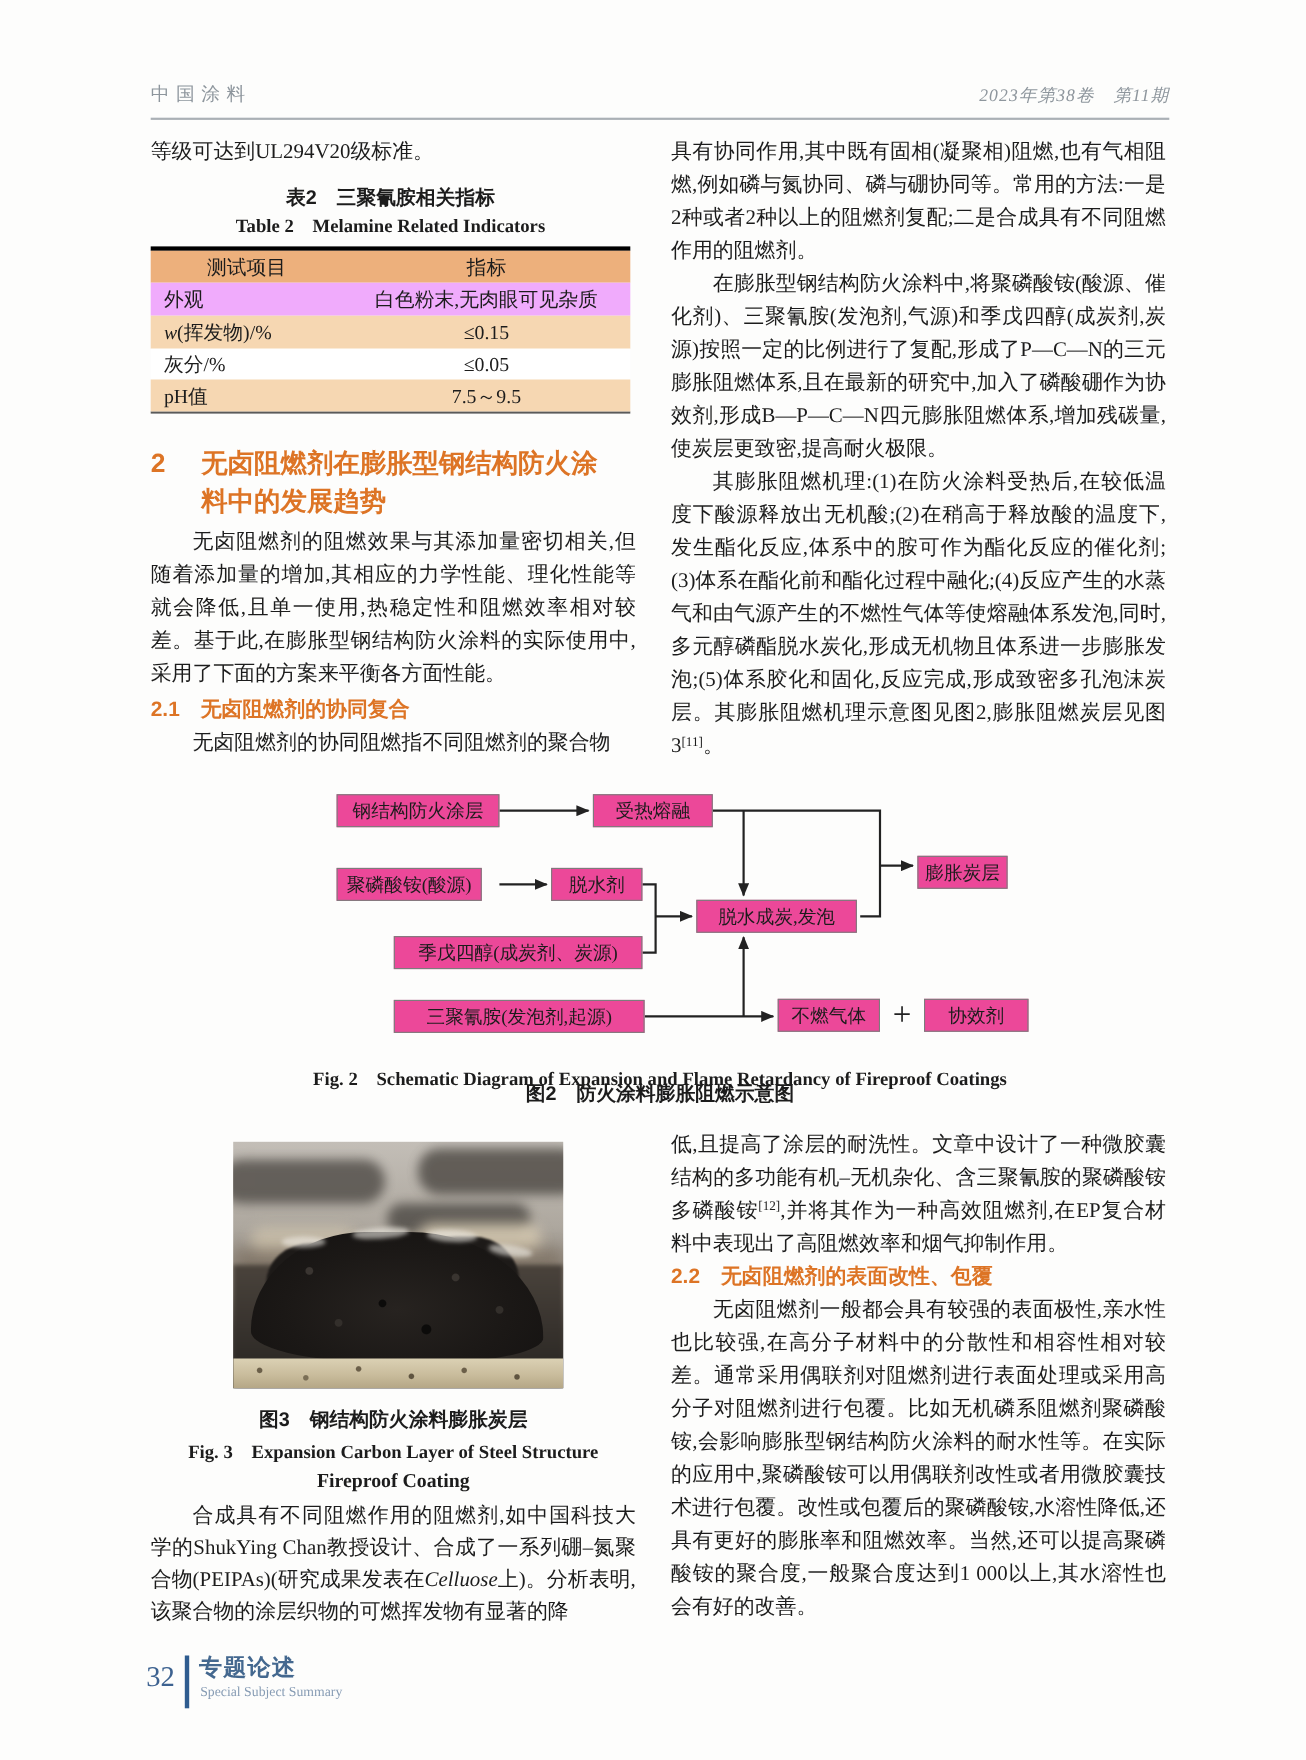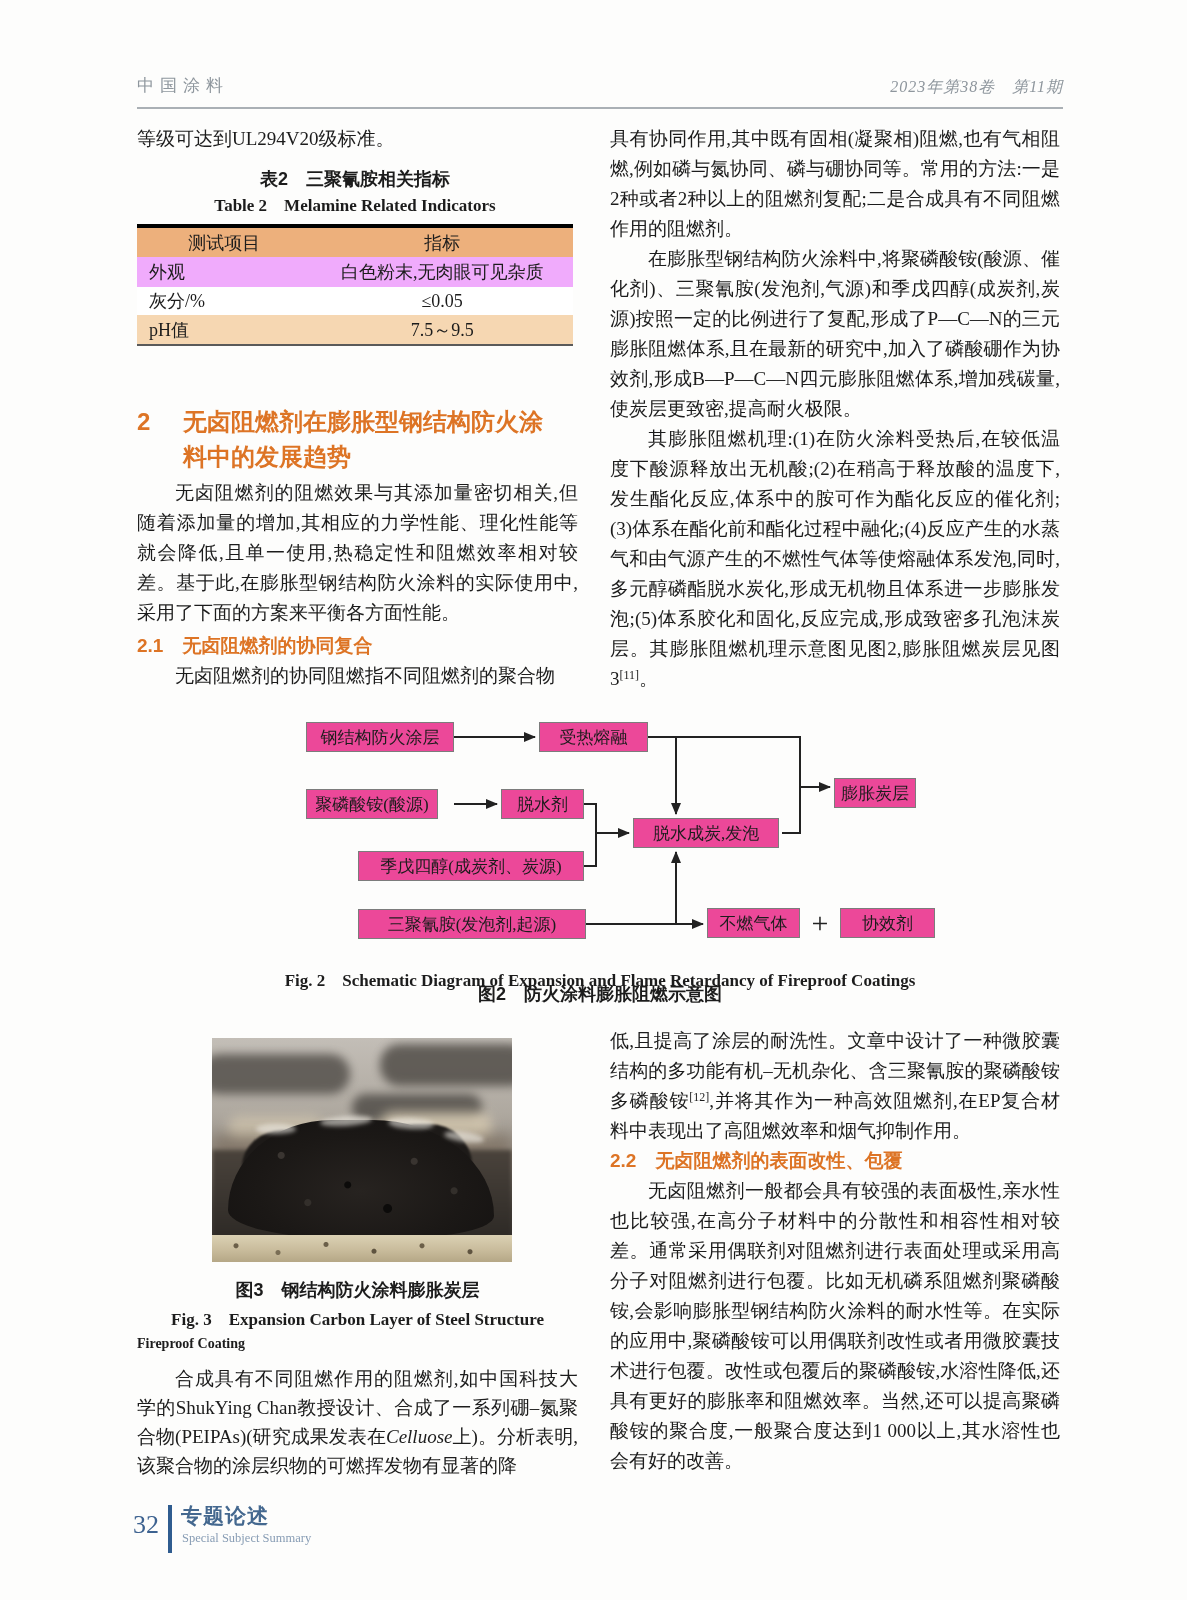--- a/index.html
+++ b/index.html
@@ -104,21 +104,21 @@
       radial-gradient(circle at 8% 40%,#6b5f49 0 2px,transparent 3px),
       radial-gradient(circle at 22% 65%,#7a6e55 0 2px,transparent 3px),
       radial-gradient(circle at 38% 35%,#6b5f49 0 2px,transparent 3px),
       radial-gradient(circle at 54% 60%,#5f5440 0 2px,transparent 3px),
       radial-gradient(circle at 70% 40%,#6b5f49 0 2px,transparent 3px),
       radial-gradient(circle at 86% 62%,#5f5440 0 2px,transparent 3px),
       linear-gradient(180deg,#dbd1b4,#c9bc9c 55%,#b5a786);}
   .f3-zh{position:absolute;left:137px;top:1278px;width:441px;text-align:center;
     font-family:"Liberation Sans","DejaVu Sans",sans-serif;font-weight:700;font-size:18px;}
   .f3-en1{position:absolute;left:137px;top:1308px;width:441px;text-align:center;font-weight:700;font-size:17px;}
-  .f3-en2{position:absolute;left:137px;top:1336px;width:441px;text-align:left;font-weight:700;font-size:14px;}
+  .f3-en2{position:absolute;left:137px;top:1336px;width:441px;text-align:center;font-weight:700;font-size:18px;}
   .lt-bottom{position:absolute;left:137px;top:1364px;width:441px;line-height:29px;}
   
   .pagenum{position:absolute;left:133px;top:1510px;font-size:26px;color:#3d6290;}
   .fbar{position:absolute;left:168px;top:1505px;width:4px;height:48px;background:#2f5c8f;}
   .fzh{position:absolute;left:181px;top:1502px;font-family:"Liberation Sans","DejaVu Sans",sans-serif;
     font-weight:700;font-size:21px;color:#44688f;letter-spacing:1px;}
   .fen{position:absolute;left:182px;top:1531px;font-size:12.5px;color:#879cb4;}
 </style>
 </head>
 <body>
@@ -135,20 +135,24 @@
   <div class="tbl-title-en">Table 2　Melamine Related Indicators</div>
 
   <div class="tbl">
     <div class="trow thead">
       <div class="c1">测试项目</div>
       <div class="c2">指标</div>
     </div>
     <div class="trow r0">
       <div class="c1">外观</div>
       <div class="c2">白色粉末,无肉眼可见杂质</div>
+    </div>
+    <div class="trow r1">
+      <div class="c1"><span class="it">w</span><span>(挥发物)/%</span></div>
+      <div class="c2">≤0.15</div>
     </div>
     <div class="trow r2">
       <div class="c1">灰分/%</div>
       <div class="c2">≤0.05</div>
     </div>
     <div class="trow r3">
       <div class="c1">pH值</div>
       <div class="c2">7.5～9.5</div>
     </div>
   </div>

